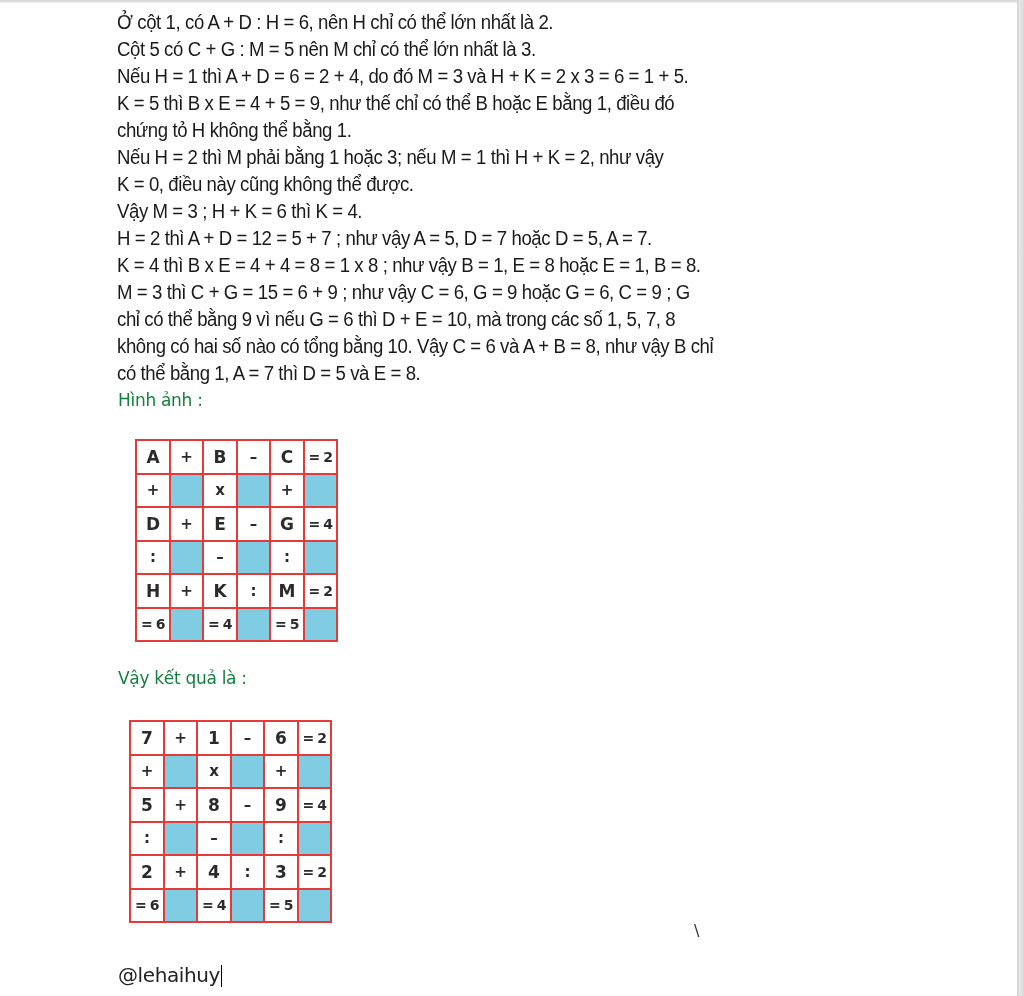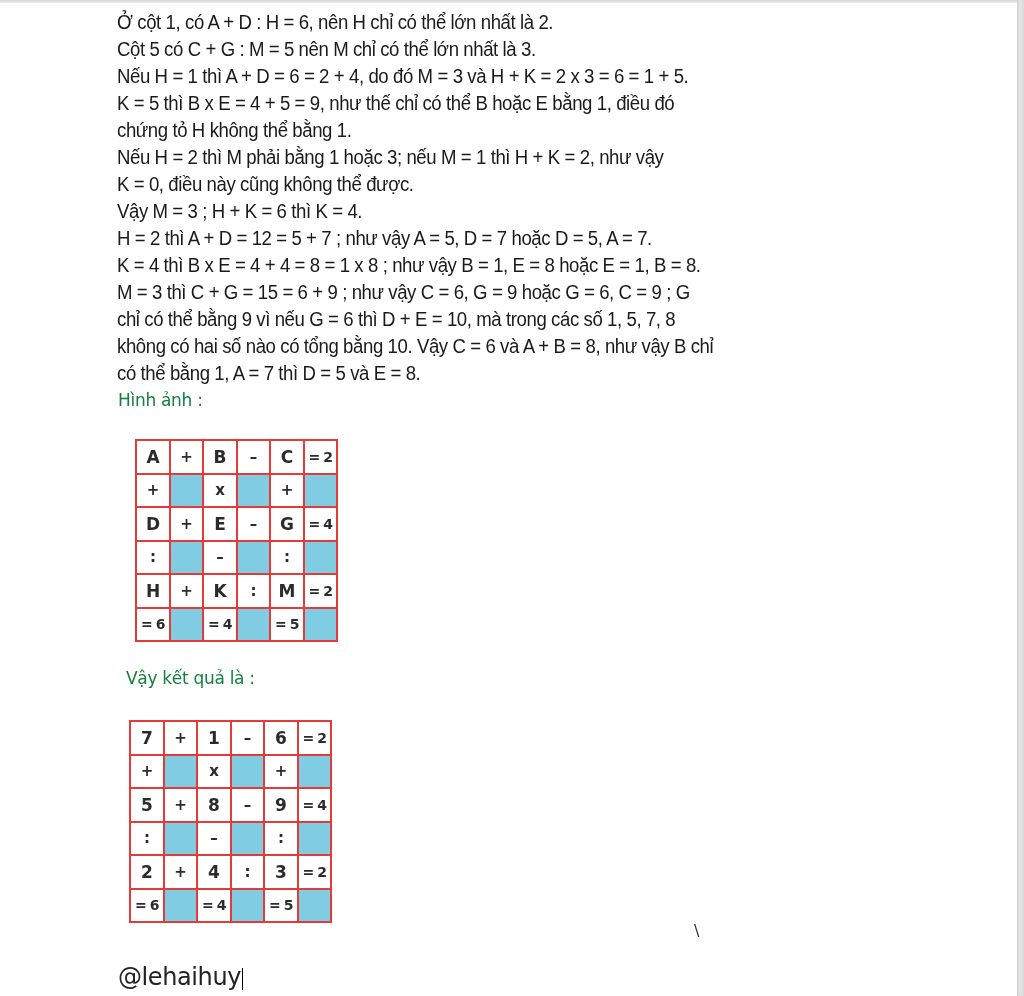--- a/index.html
+++ b/index.html
@@ -50,26 +50,26 @@
       white-space: nowrap;
     }
     .label {
       position: absolute;
       font-family: "DejaVu Sans", sans-serif;
       font-size: 17px;
       color: #15803d;
       letter-spacing: -0.3px;
     }
     .label-image { left: 118px; top: 387px; }
-    .label-result { left: 118px; top: 665px; margin-left: 8px; }
+    .label-result { left: 118px; top: 665px; }
     .signature {
       position: absolute;
       left: 118px; top: 960px;
       font-family: "DejaVu Sans", sans-serif;
-      font-size: 24px;
+      font-size: 20px;
       color: #222;
       letter-spacing: -0.4px;
     }
     .caret {
       display: inline-block;
       width: 1px;
       height: 22px;
       background: #000;
       vertical-align: -5px;
       margin-left: 1px;

